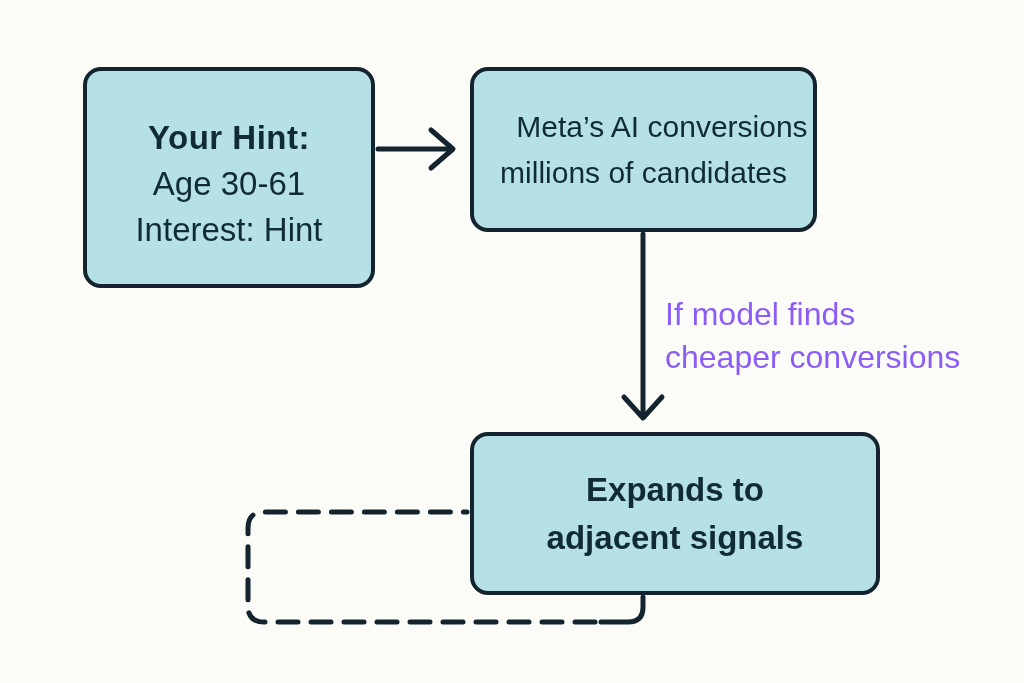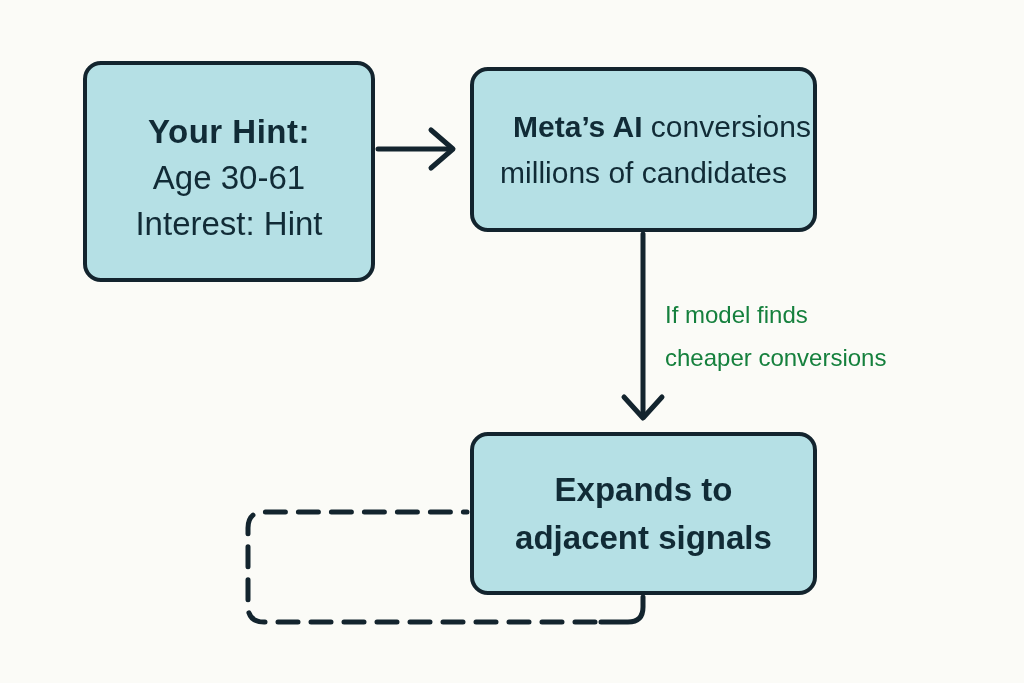--- a/index.html
+++ b/index.html
@@ -31,21 +31,21 @@
     border-radius: 18px;
     z-index: 2;
     display: flex;
     flex-direction: column;
     align-items: center;
     justify-content: center;
     text-align: center;
   }
   .node-hint {
     left: 83px;
-    top: 61px;
+    top: 67px;
     width: 292px;
     height: 221px;
     padding-top: 12px;
   }
   .node-hint .hint-title {
     font-size: 33px;
     font-weight: 700;
     line-height: 46px;
     letter-spacing: 0.5px;
   }
@@ -60,44 +60,44 @@
     width: 347px;
     height: 165px;
   }
   .node-classify .classify-line {
     font-size: 30px;
     line-height: 46px;
     font-weight: 400;
     white-space: pre;
   }
   .node-classify .lead-bold {
-    font-weight: 700;
+    font-weight: 400;
     margin-left: 37px;
   }
   .node-expand {
     left: 470px;
     top: 432px;
-    width: 347px;
+    width: 410px;
     height: 163px;
   }
   .node-expand .expand-line {
     font-size: 33px;
     font-weight: 700;
     line-height: 48px;
   }
   .arrow-label {
     position: absolute;
     left: 665px;
     top: 293px;
     z-index: 2;
-    font-size: 24px;
+    font-size: 32px;
     font-weight: 400;
     line-height: 43px;
     text-align: left;
-    color: #15803d;
+    color: #8b5cf6;
     white-space: nowrap;
   }
 </style>
 </head>
 <body>
 
 <div class="canvas">
 
   <svg class="connector-layer" viewBox="0 0 1024 683" xmlns="http://www.w3.org/2000/svg">
 

